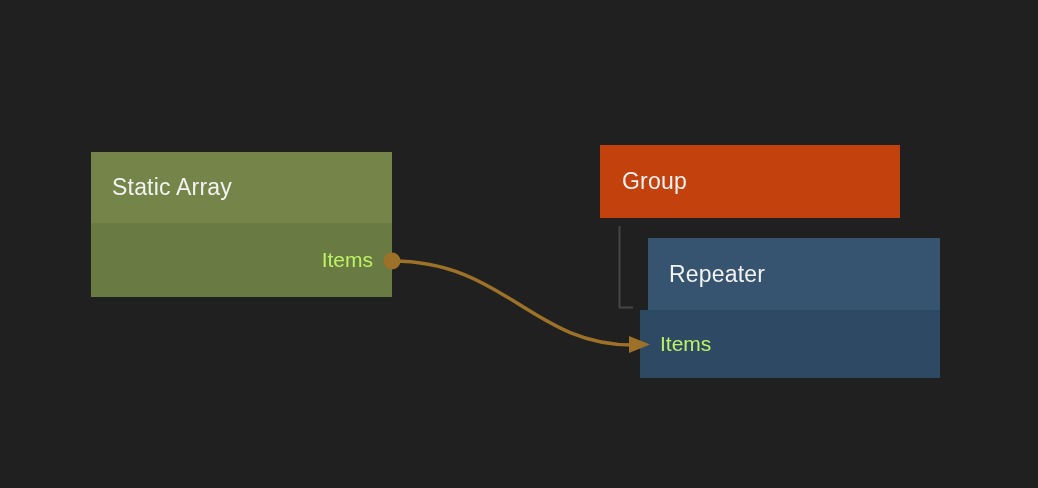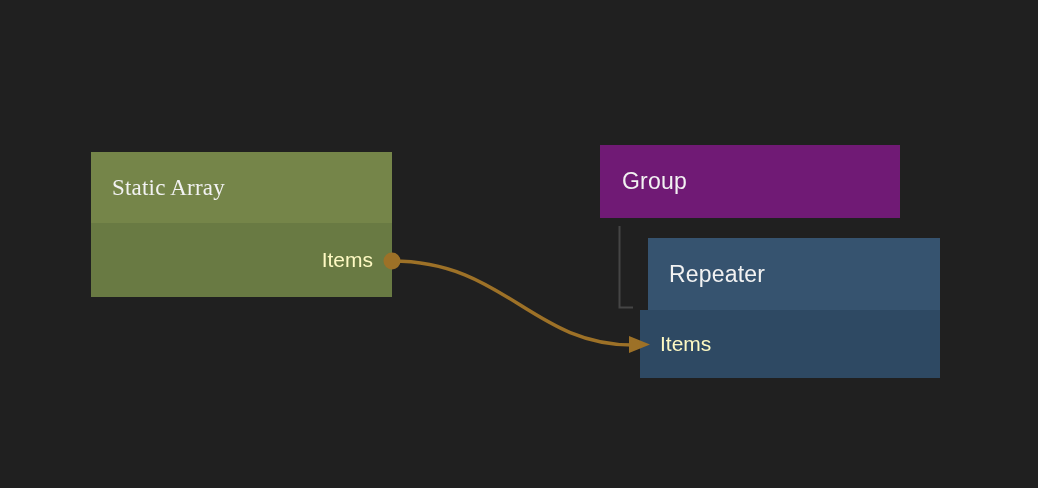--- a/index.html
+++ b/index.html
@@ -34,21 +34,21 @@
     letter-spacing: 0.2px;
   }
   .node-row {
     display: flex;
     align-items: center;
     box-sizing: border-box;
   }
   .port-label {
     font-size: 21px;
     font-weight: 400;
-    color: #fef9c3;
+    color: #bef264;
   }
   
   #node-static-array { left: 91px; top: 152px; width: 301px; }
   #node-static-array .node-header { height: 71px; }
   #node-static-array .node-row { height: 74px; justify-content: flex-end; padding-right: 19px; }
   
   #node-group { left: 600px; top: 145px; width: 300px; }
   #node-group .node-header { height: 73px; padding-left: 22px; }
   
   #node-repeater { left: 640px; top: 238px; width: 300px; }
@@ -61,30 +61,30 @@
     top: 0;
     z-index: 5;
   }
 </style>
 </head>
 <body>
 
 <div class="canvas">
 
   <div class="node" id="node-static-array">
-    <div class="node-header" style="background-color: rgb(117, 133, 73); font-family: Liberation Serif, serif;">
+    <div class="node-header" style="background-color: rgb(117, 133, 73);">
       <span class="node-title">Static Array</span>
     </div>
     <div class="node-row" style="background-color: rgb(105, 122, 67);">
       <span class="port-label">Items</span>
     </div>
   </div>
 
   <div class="node" id="node-group">
-    <div class="node-header" style="background-color: #701a75;">
+    <div class="node-header" style="background-color: #c2410c;">
       <span class="node-title">Group</span>
     </div>
   </div>
 
   <div class="node" id="node-repeater">
     <div class="node-header" style="background-color: rgb(54, 83, 111);">
       <span class="node-title">Repeater</span>
     </div>
     <div class="node-row" style="background-color: rgb(46, 73, 99);">
       <span class="port-label">Items</span>

